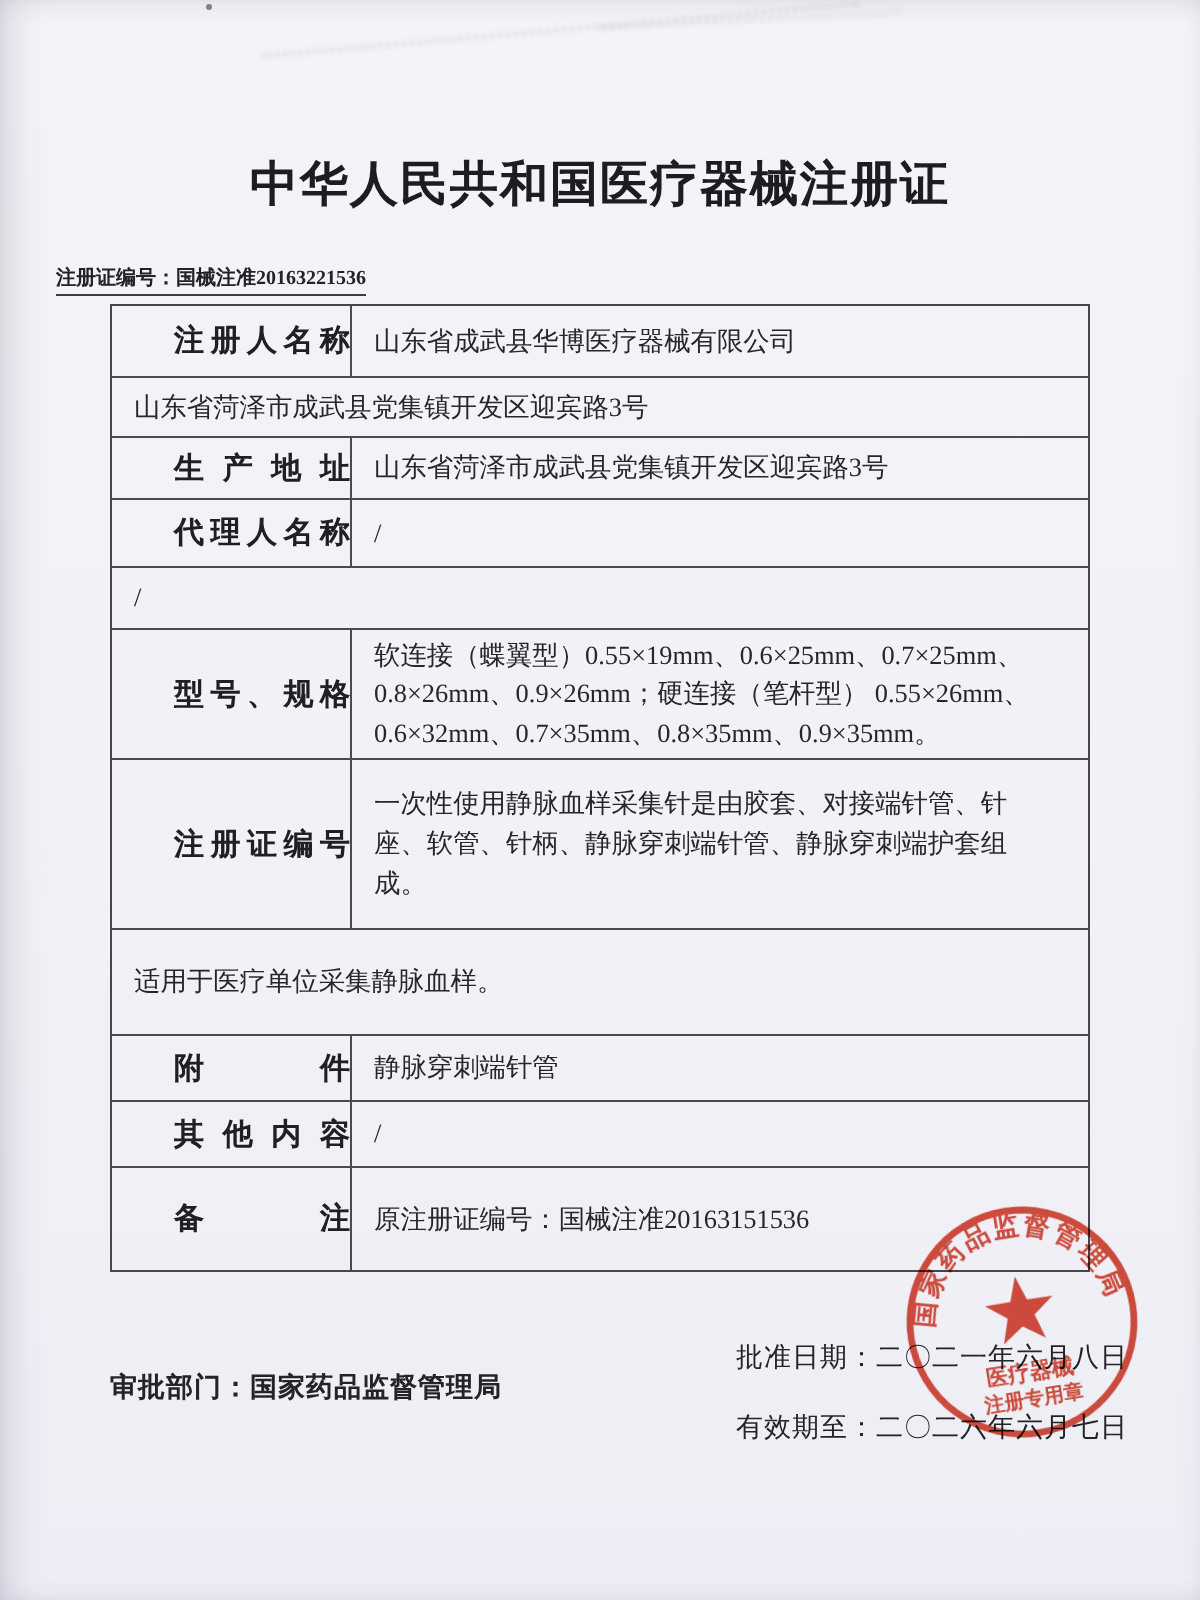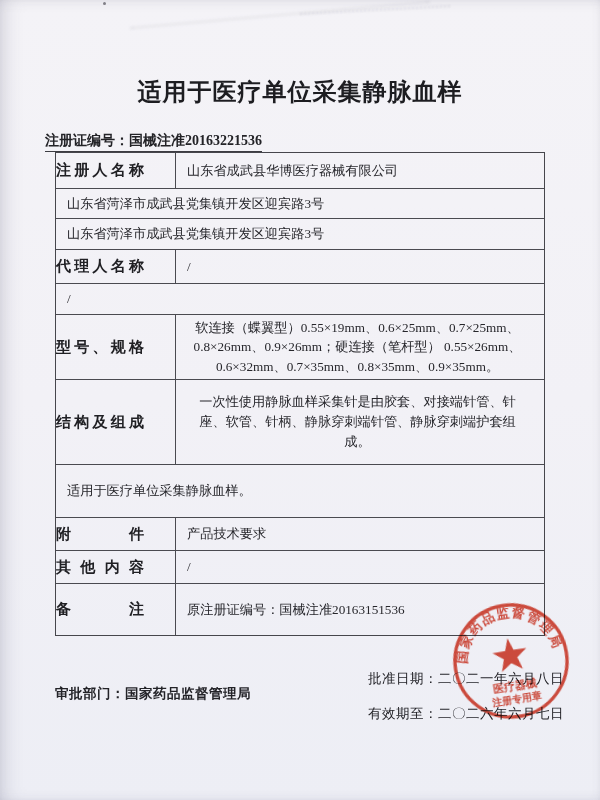--- a/index.html
+++ b/index.html
@@ -29,46 +29,46 @@
     transform:rotate(-3deg);filter:blur(1.2px);
   }
   .speck{position:absolute;top:2px;left:103px;width:3px;height:3px;background:rgba(40,40,50,.55);border-radius:50%;}
 
   .title{
     position:absolute;top:76px;left:0;width:600px;margin:0;
     text-align:center;font-size:24px;font-weight:700;letter-spacing:1px;
     color:#1d1d21;
   }
   .regline{
-    position:absolute;top:132px;left:45px;
-    font-size:14px;font-weight:700;color:#232327;
+    position:absolute;top:132px;left:28px;
+    font-size:10px;font-weight:700;color:#232327;
   }
   .regline .u{
     display:inline-block;border-bottom:1.2px solid #3c3c42;padding-bottom:1px;
   }
 
   .ctable{
     position:absolute;top:152px;left:55px;width:490px;
     border:1.6px solid #46464c;
     box-sizing:border-box;
     background:transparent;
   }
   .row{display:flex;box-sizing:border-box;}
   .row + .row{border-top:1px solid #4a4a50;}
   .cell{box-sizing:border-box;display:flex;align-items:center;}
   .cell.label{
     width:120px;flex:0 0 120px;border-right:1px solid #4a4a50;
-    justify-content:flex-start;font-weight:700;font-size:15px;color:#202024;
+    justify-content:flex-end;font-weight:700;font-size:15px;color:#202024;
   }
   .cell.label .jl{
     display:inline-block;width:88px;text-align:justify;text-align-last:justify;
   }
   .cell.value{
     flex:1;padding:4px 16px 4px 11px;
-    font-size:13.2px;line-height:1.6;color:#26262b;text-align:center;
+    font-size:13.2px;line-height:1.6;color:#26262b;
   }
 
   .dept{
     position:absolute;top:685px;left:55px;
     font-size:13.5px;font-weight:700;color:#232328;letter-spacing:.5px;
   }
   .dates{position:absolute;top:670px;left:368px;font-size:13.5px;color:#232328;}
   .dates .dline{margin-bottom:17px;letter-spacing:.5px;}
 
   .stamp{
@@ -80,41 +80,44 @@
 </style>
 </head>
 <body>
 
 <div class="page">
 
   <div class="artifact-a"></div>
   <div class="artifact-b"></div>
   <div class="speck"></div>
 
-  <h1 class="title">适用于医疗单位采集静脉血样</h1>
+  <h1 class="title">中华人民共和国医疗器械注册证</h1>
 
   <div class="regline">
     <span class="u"><span>注册证编号：</span><span>国械注准20163221536</span></span>
   </div>
 
   <div class="ctable">
     <div class="row" style="height:35px">
       <div class="cell label">
           <span class="jl">注册人名称</span>
         </div>
       <div class="cell value">
           <span>山东省成武县华博医疗器械有限公司</span>
         </div>
     </div>
     <div class="row" style="height:30px">
       <div class="cell value">
           <span>山东省菏泽市成武县党集镇开发区迎宾路3号</span>
         </div>
     </div>
     <div class="row" style="height:31px">
+      <div class="cell label">
+          <span class="jl">生产地址</span>
+        </div>
       <div class="cell value">
           <span>山东省菏泽市成武县党集镇开发区迎宾路3号</span>
         </div>
     </div>
     <div class="row" style="height:34px">
       <div class="cell label">
           <span class="jl">代理人名称</span>
         </div>
       <div class="cell value">
           <span>/</span>
@@ -128,37 +131,37 @@
     <div class="row" style="height:65px">
       <div class="cell label">
           <span class="jl">型号、规格</span>
         </div>
       <div class="cell value" style="line-height:1.45">
           <span>软连接（蝶翼型）0.55×19mm、0.6×25mm、0.7×25mm、0.8×26mm、0.9×26mm；硬连接（笔杆型） 0.55×26mm、0.6×32mm、0.7×35mm、0.8×35mm、0.9×35mm。</span>
         </div>
     </div>
     <div class="row" style="height:85px">
       <div class="cell label">
-          <span class="jl">结构及组成</span>
+          <span class="jl">注册证编号</span>
         </div>
       <div class="cell value" style="line-height:1.5">
           <span>一次性使用静脉血样采集针是由胶套、对接端针管、针座、软管、针柄、静脉穿刺端针管、静脉穿刺端护套组成。</span>
         </div>
     </div>
     <div class="row" style="height:53px">
       <div class="cell value">
           <span>适用于医疗单位采集静脉血样。</span>
         </div>
     </div>
     <div class="row" style="height:33px">
       <div class="cell label">
           <span class="jl">附件</span>
         </div>
       <div class="cell value">
-          <span>产品技术要求</span>
+          <span>静脉穿刺端针管</span>
         </div>
     </div>
     <div class="row" style="height:33px">
       <div class="cell label">
           <span class="jl">其他内容</span>
         </div>
       <div class="cell value">
           <span>/</span>
         </div>
     </div>

